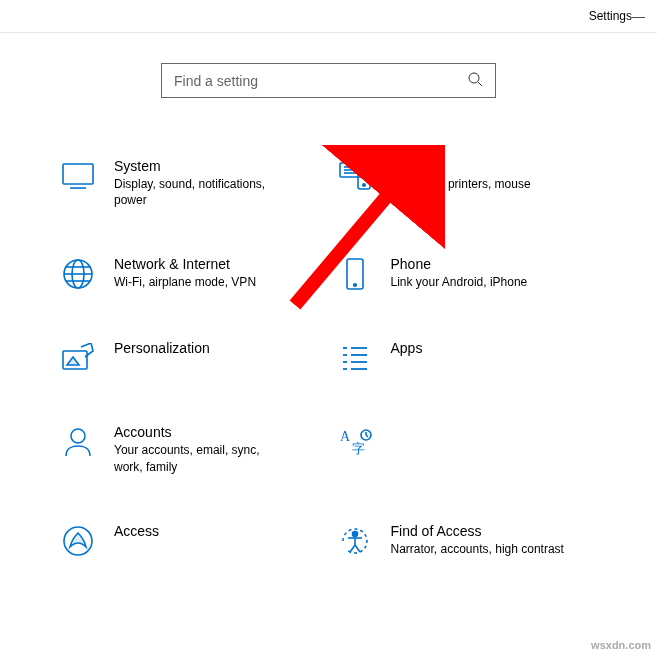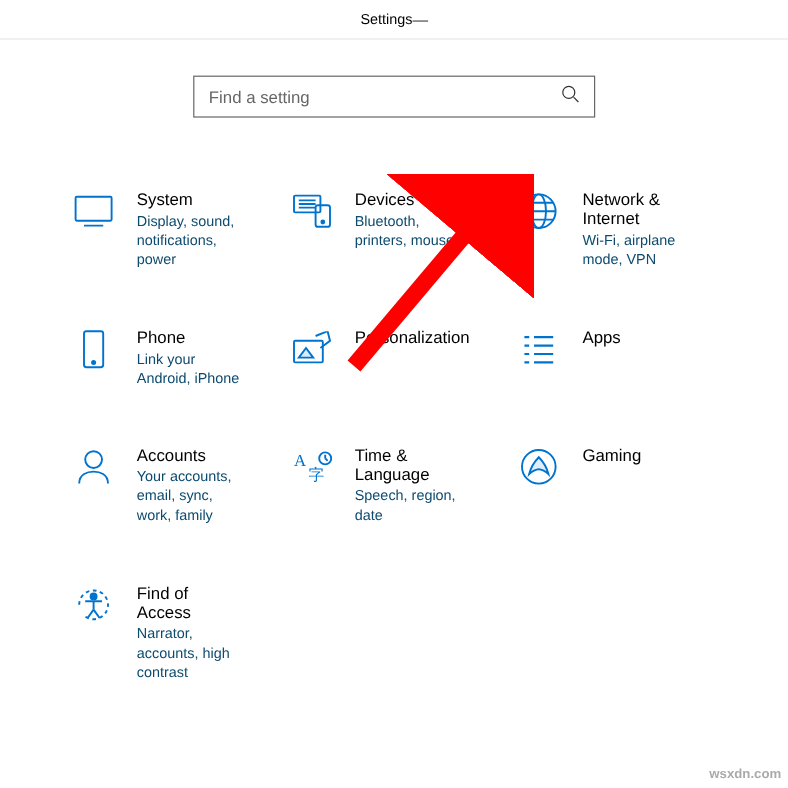--- a/index.html
+++ b/index.html
@@ -10,21 +10,21 @@
       height: 657px;
       overflow: hidden;
       position: relative;
     }
     .titlebar {
       height: 30px;
       display: flex;
       align-items: center;
       padding: 16px 12px;
       border-bottom: 1px solid #e6e6e6;
-      justify-content: center;
+      justify-content: flex-end;
     }
     .titlebar .title {
       font-size: 12px;
       color: #000;
     }
     .win-controls {
       display: flex;
       gap: 18px;
       color: #333;
       font-size: 13px;
@@ -47,21 +47,21 @@
       border: none;
       outline: none;
       font-size: 14px;
       width: 280px;
       color: #4d7c0f;
       background: transparent;
     }
     .search-box input::placeholder { color: #666; }
     .grid {
       display: grid;
-      grid-template-columns: 1fr 1fr 1fr;
+      grid-template-columns: 1fr 1fr;
       column-gap: 40px;
       row-gap: 48px;
       padding: 60px 84px 0 60px;
     }
     .tile {
       display: flex;
       gap: 18px;
       align-items: flex-start;
       cursor: pointer;
     }
@@ -74,21 +74,21 @@
       align-items: center;
       justify-content: center;
     }
     .tile-text .tile-title {
       font-size: 14px;
       color: #000;
       margin-bottom: 2px;
     }
     .tile-text .tile-desc {
       font-size: 12px;
-      color: #0c4a6e;
+      color: #000000;
       line-height: 1.35;
       max-width: 175px;
     }
     .arrow {
       position: absolute;
       left: 285px;
       top: 145px;
       pointer-events: none;
     }
     .watermark {
@@ -230,35 +230,31 @@
   <div class="tile">
     <div class="icon-slot">
       <svg width="34" height="30" viewBox="0 0 34 30" fill="none" stroke="#0073cf" stroke-width="1.6">
         <text x="2" y="14" font-size="14" fill="#0073cf" stroke="none" font-family="Segoe UI">A</text>
         <text x="14" y="26" font-size="13" fill="#0073cf" stroke="none" font-family="Segoe UI">字</text>
         <circle cx="28" cy="8" r="5"></circle>
           <line x1="28" y1="5" x2="28" y2="8"></line>
           <line x1="28" y1="8" x2="30" y2="10"></line>
       </svg>
     </div>
-    <div class="tile-text">
-      <div class="tile-title">Time &amp; Language</div>
-      <div class="tile-desc">Speech, region, date</div>
-    </div>
   </div>
 
   <div class="tile">
     <div class="icon-slot">
       <svg width="32" height="32" viewBox="0 0 32 32" fill="none" stroke="#0073cf" stroke-width="1.6">
         <circle cx="16" cy="16" r="14"></circle>
         <path d="M8 22 C10 14 14 10 16 8 C18 10 22 14 24 22 C22 20 18 18 16 18 C14 18 10 20 8 22 Z" fill="#0073cf" fill-opacity="0.12"></path>
       </svg>
     </div>
     <div class="tile-text">
-      <div class="tile-title">Gaming</div>
+      <div class="tile-title">Access</div>
     </div>
   </div>
 
   <div class="tile">
     <div class="icon-slot">
       <svg width="32" height="32" viewBox="0 0 32 32" fill="none" stroke="#0073cf" stroke-width="1.6">
         <path d="M4 16 A12 12 0 1 1 8 25" stroke-dasharray="3 3"></path>
         <circle cx="16" cy="9" r="2.5" fill="#0073cf"></circle>
         <line x1="9" y1="13" x2="23" y2="13"></line>
           <line x1="16" y1="13" x2="16" y2="20"></line>

